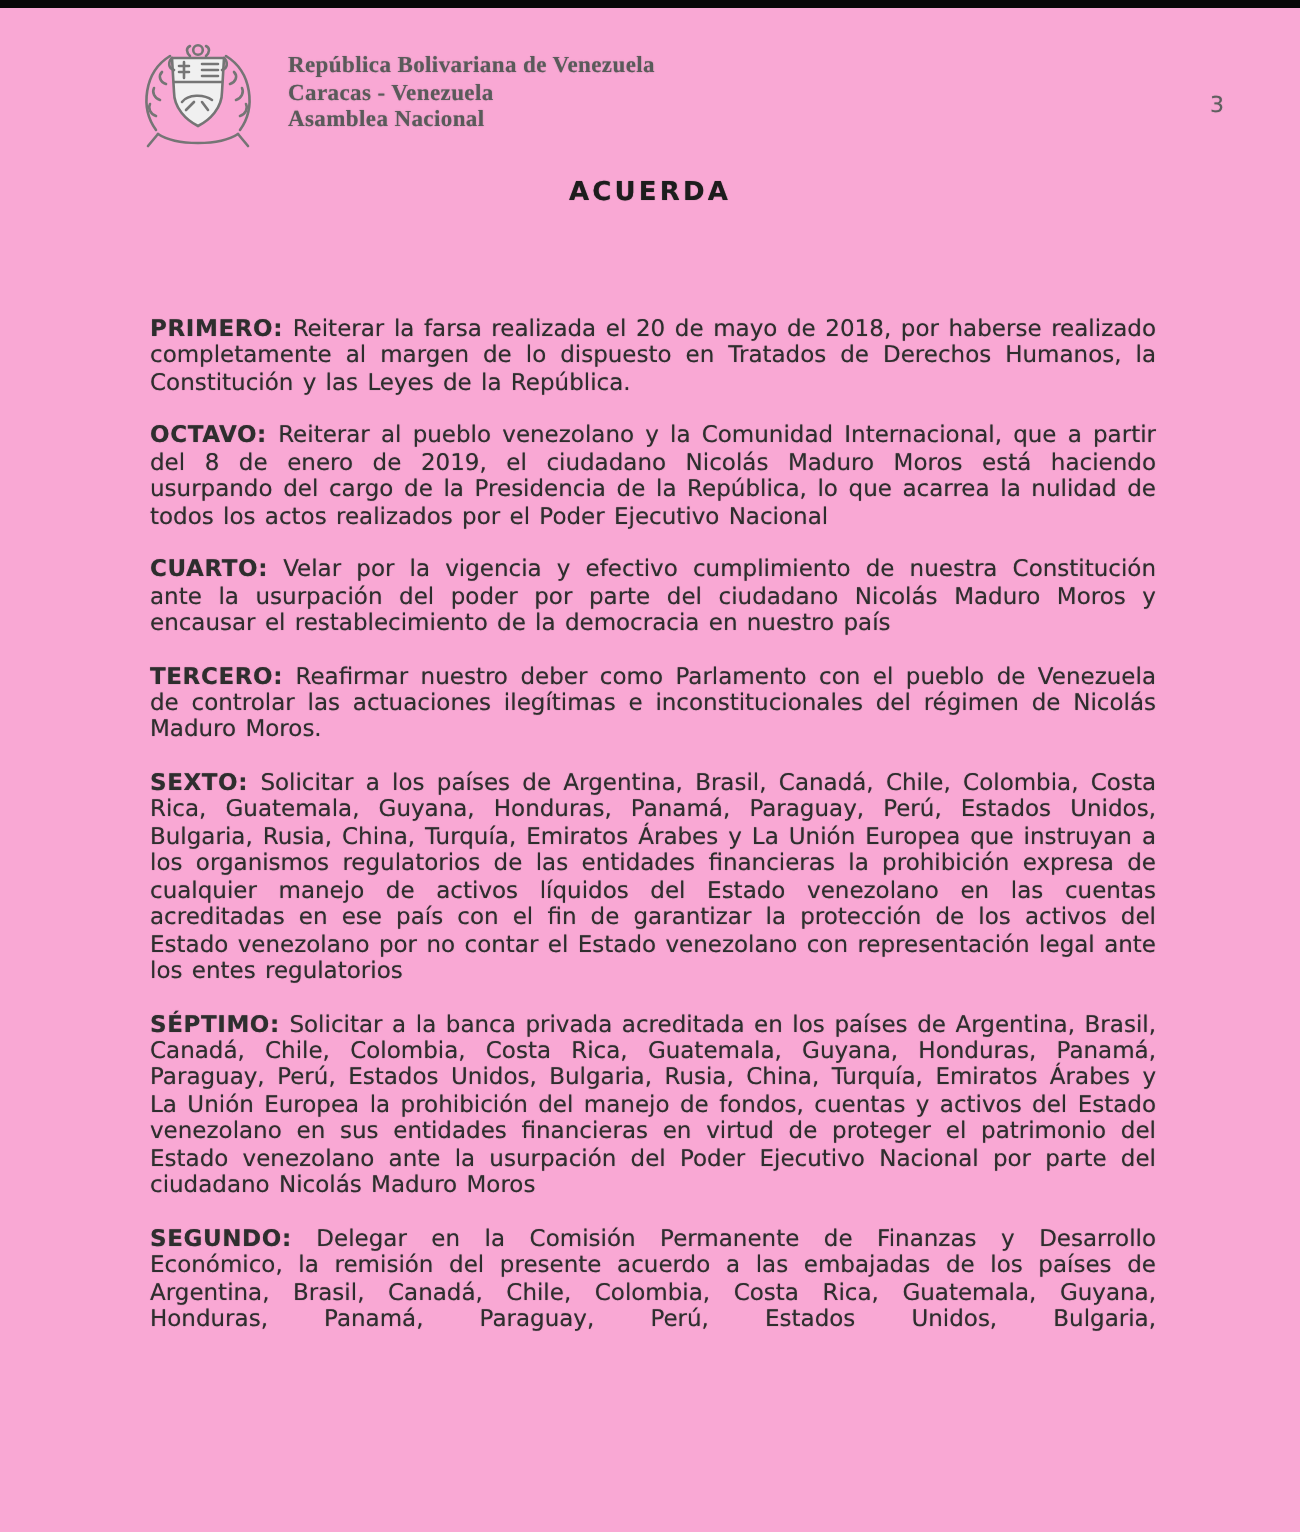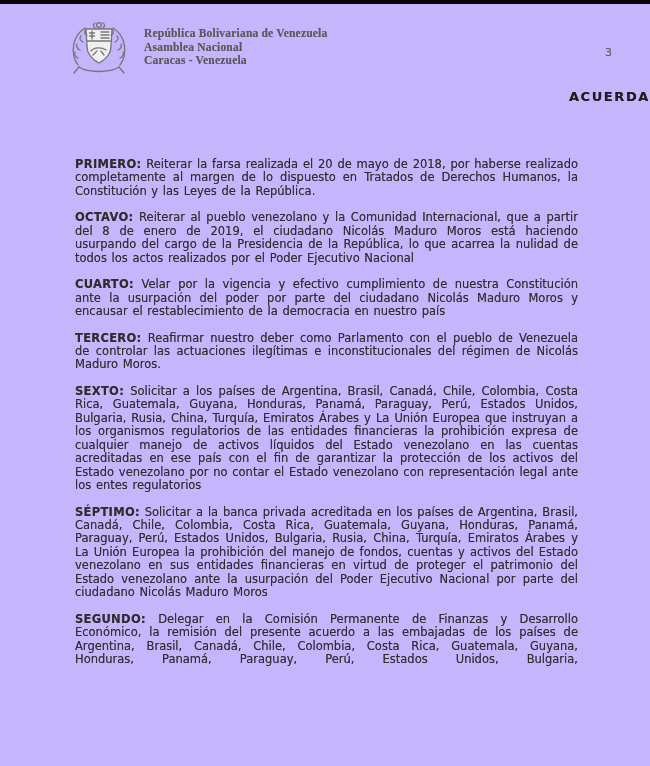--- a/index.html
+++ b/index.html
@@ -1,19 +1,19 @@
 <!DOCTYPE html>
 <html><head>
 <meta charset="utf-8">
 <style>
   html,body { margin:0; padding:0; background:#e9e9e9; }
   .page {
     position:relative;
     width:650px; height:766px;
-    background:#c4b5fd;
+    background:#f9a8d4;
     overflow:hidden;
     font-family:"DejaVu Sans","Liberation Sans",sans-serif;
   }
   .topbar {
     position:absolute; top:0; left:0;
     width:650px; height:4px;
     background:#070707;
   }
   .header {
     position:absolute; top:20px; left:66px; right:35px;
@@ -29,21 +29,21 @@
     letter-spacing:0.2px;
     text-shadow:0 0 0.6px rgba(90,90,90,0.6);
   }
   .page-num {
     position:absolute; top:46px; right:38px;
     font-size:11px; color:#5f5f5f;
     text-shadow:0 0 0.5px rgba(95,95,95,0.6);
   }
   .title {
     position:absolute; top:89px; left:0; width:100%;
-    text-align:right;
+    text-align:center;
     font-weight:bold; font-size:13px; letter-spacing:1.6px;
     color:#1d1d1d;
     text-shadow:0 0 0.5px rgba(30,30,30,0.6);
   }
   .doc-body {
     position:absolute; top:111px; left:75px; width:503px;margin-top:47px;
   }
   .para {
     margin:0 0 13px 0;
     text-align:justify;
@@ -82,22 +82,22 @@
           <path d="M54,45 C62,34 60,16 47,8"></path>
           <path d="M54,38 C57,37 58,34 57,32 M52,30 C55,29 56,26 55,24 M49,22 C52,21 53,18 51,16 M45,15 C48,14 48,11 46,9"></path>
 
           <path d="M13,47 C22,53 44,53 53,47" fill="none"></path>
           <path d="M13,47 L8,53 M53,47 L58,53"></path>
         </g>
       </svg>
     </div>
     <div class="org">
       <div>República Bolivariana de Venezuela</div>
+      <div>Caracas - Venezuela</div>
       <div>Asamblea Nacional</div>
-      <div>Caracas - Venezuela</div>
     </div>
   </div>
 
   <div class="page-num">3</div>
 
   <div class="title">ACUERDA</div>
 
   <div class="doc-body">
     <p class="para"><b>PRIMERO:</b> <span>Reiterar la farsa realizada el 20 de mayo de 2018, por haberse realizado completamente al margen de lo dispuesto en Tratados de Derechos Humanos, la Constitución y las Leyes de la República.</span></p>
 

